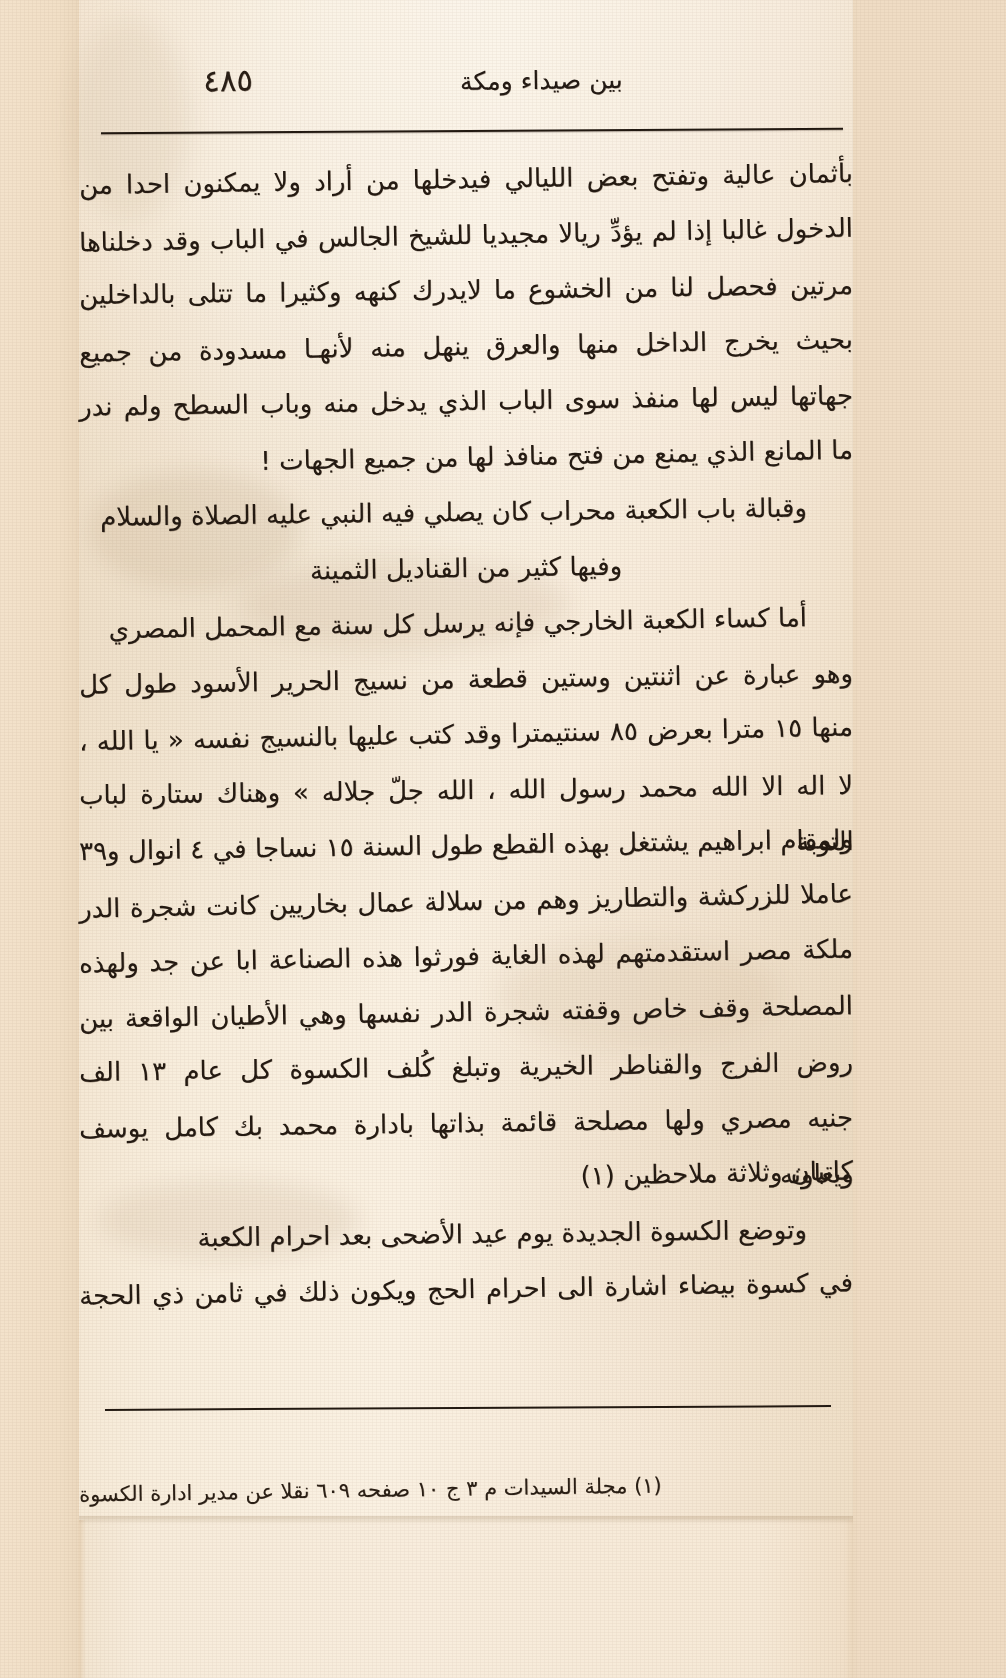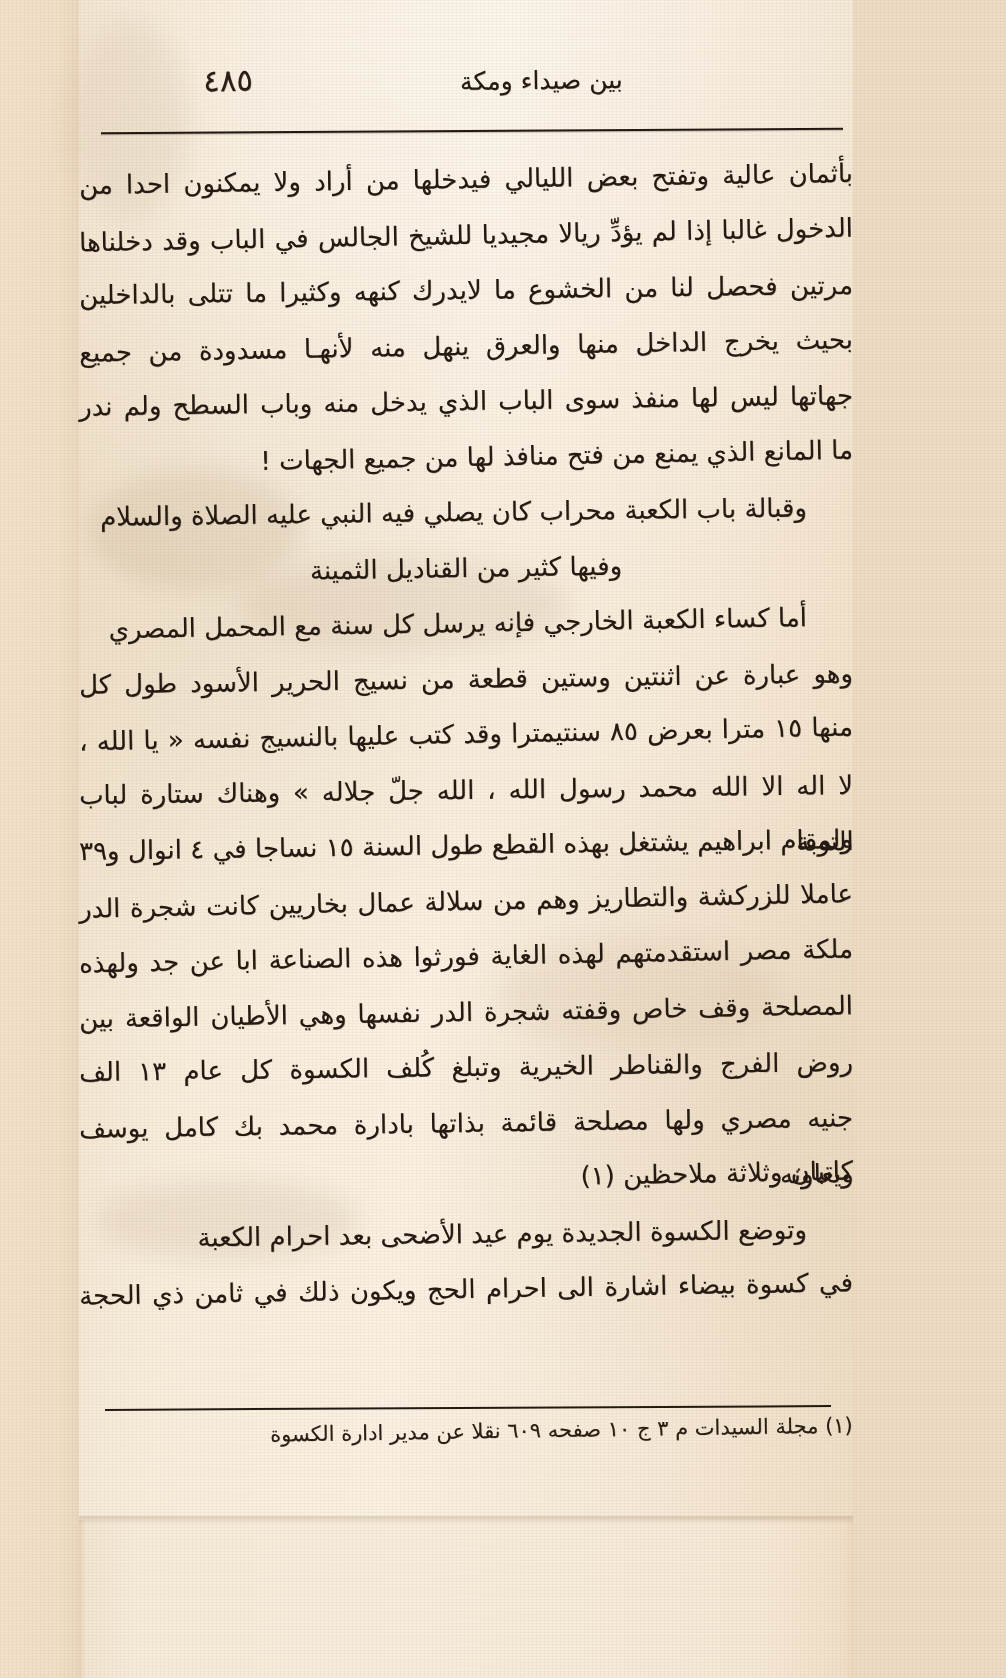--- a/index.html
+++ b/index.html
@@ -165,25 +165,25 @@
   .sk3 { transform: rotate(-0.75deg); }
   .sk4 { transform: rotate(-1.0deg); }
   .sk5 { transform: rotate(-0.85deg); }
   .sk6 { transform: rotate(-1.15deg); }
 
   .indent { padding-right: 46px; box-sizing: border-box; }
 
   
   #footnote {
     position: absolute;
-    top: 1418px;
+    top: 1478px;
     left: 0;
     width: 774px;
     direction: rtl;
-    text-align: right;
+    text-align: left;
   }
   #footnote-text {
     display: inline-block;
     font-size: 21px;
     color: #2a1f15;
     transform: rotate(-0.9deg);
     text-shadow: 0.4px 0.3px 0 rgba(55,35,20,0.4);
     white-space: nowrap;
   }
 

